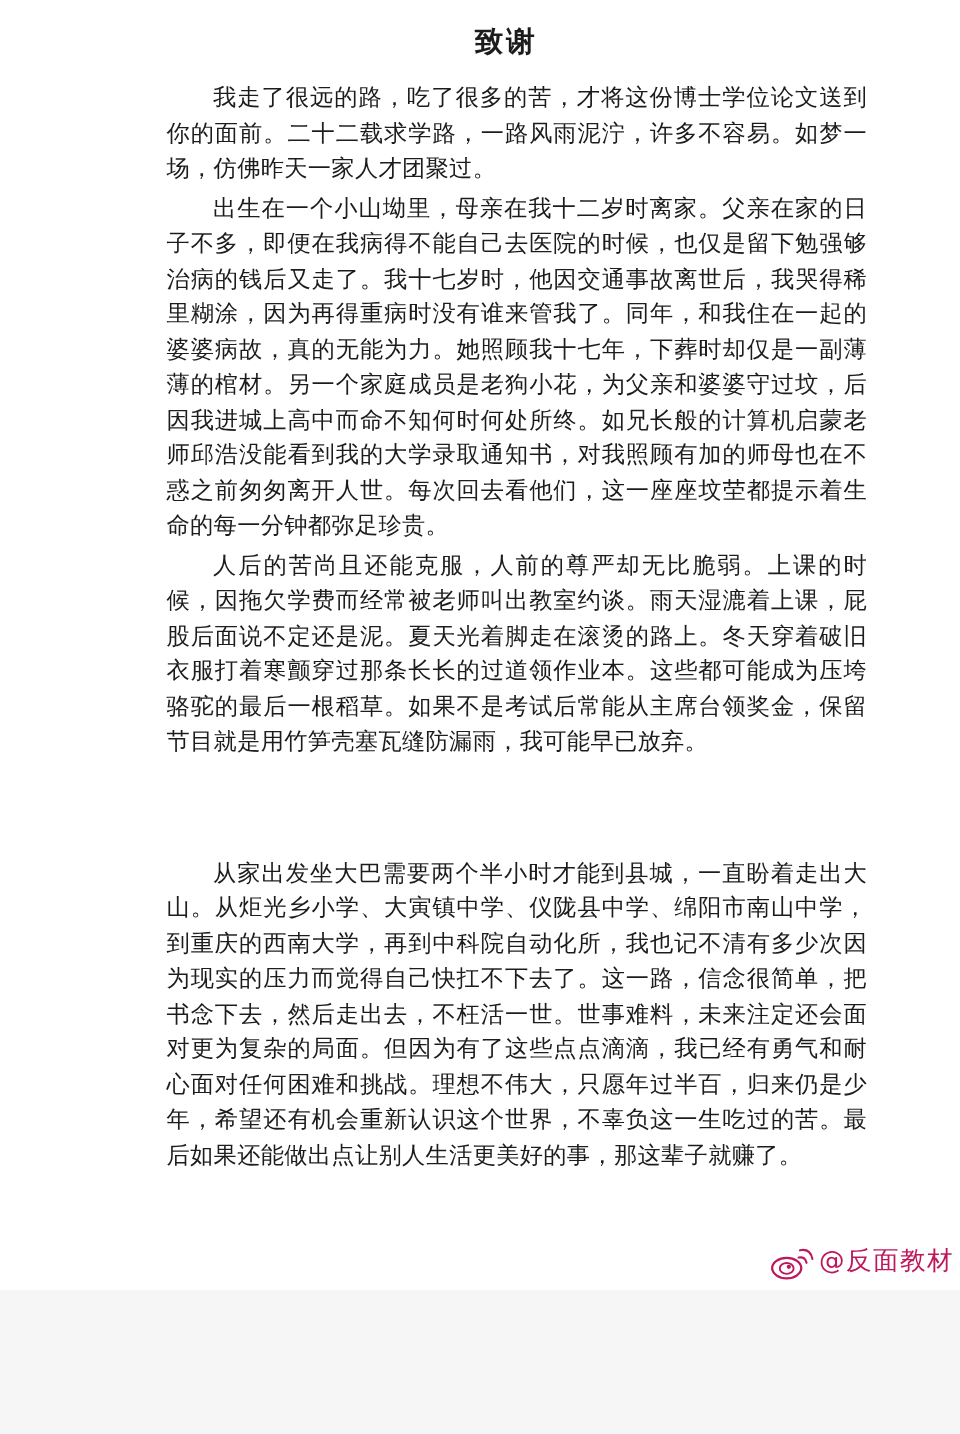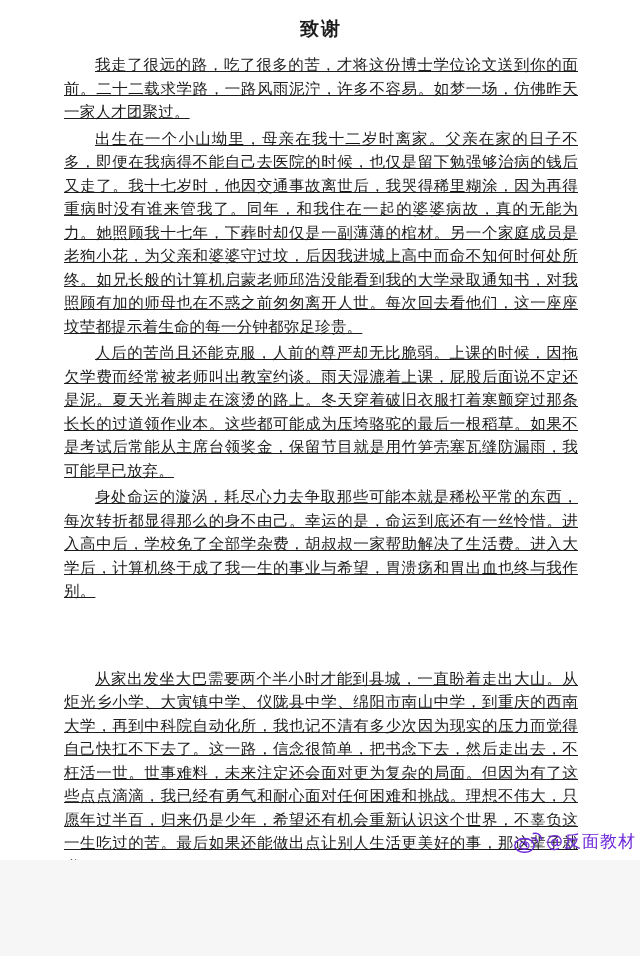--- a/index.html
+++ b/index.html
@@ -7,54 +7,53 @@
     width: 640px;
     background: #f6f6f6;
     font-family: "DejaVu Serif", "Liberation Serif", serif;
   }
   .page {
     position: relative;
     width: 640px;
     height: 860px;
     background: #ffffff;
     box-sizing: border-box;
-    padding: 16px 62px 0 64px;
+    padding: 16px 62px 0 97px;
     overflow: hidden;
     color: #1c1c1c;
   }
   .doc-title {
     margin: 0 0 14px 0;
     font-size: 19px;
     line-height: 24px;
     font-weight: 700;
     text-align: center;
     letter-spacing: 2px;
   }
   .para {
-    margin: 0 0 3px 0;
+    margin: 0 0 3px 14px;
     font-size: 15.5px;
     line-height: 23.5px;
     text-align: justify;
     text-justify: inter-ideograph;
     text-indent: 2em;
     word-break: break-all;
     letter-spacing: 0.2px;
-    text-decoration: underline;
   }
   .para.section-gap {
     margin-top: 64px;
   }
   .watermark {
     position: absolute;
     right: 4px;
     bottom: 6px;
     display: flex;
     align-items: center;
     gap: 3px;
-    color: #6d28d9;
+    color: #be185d;
     font-family: "DejaVu Sans", "Liberation Sans", sans-serif;
     font-size: 17px;
     line-height: 1;
     user-select: none;
   }
   .watermark svg { display: block; }
   .watermark .handle { letter-spacing: 1px; }
 </style>
 </head>
 <body>
@@ -63,21 +62,20 @@
 
   <h1 class="doc-title">致谢</h1>
 
   <p class="para">我走了很远的路，吃了很多的苦，才将这份博士学位论文送到你的面前。二十二载求学路，一路风雨泥泞，许多不容易。如梦一场，仿佛昨天一家人才团聚过。</p>
 
   <p class="para">出生在一个小山坳里，母亲在我十二岁时离家。父亲在家的日子不多，即便在我病得不能自己去医院的时候，也仅是留下勉强够治病的钱后又走了。我十七岁时，他因交通事故离世后，我哭得稀里糊涂，因为再得重病时没有谁来管我了。同年，和我住在一起的婆婆病故，真的无能为力。她照顾我十七年，下葬时却仅是一副薄薄的棺材。另一个家庭成员是老狗小花，为父亲和婆婆守过坟，后因我进城上高中而命不知何时何处所终。如兄长般的计算机启蒙老师邱浩没能看到我的大学录取通知书，对我照顾有加的师母也在不惑之前匆匆离开人世。每次回去看他们，这一座座坟茔都提示着生命的每一分钟都弥足珍贵。</p>
 
 
   <p class="para">人后的苦尚且还能克服，人前的尊严却无比脆弱。上课的时候，因拖欠学费而经常被老师叫出教室约谈。雨天湿漉着上课，屁股后面说不定还是泥。夏天光着脚走在滚烫的路上。冬天穿着破旧衣服打着寒颤穿过那条长长的过道领作业本。这些都可能成为压垮骆驼的最后一根稻草。如果不是考试后常能从主席台领奖金，保留节目就是用竹笋壳塞瓦缝防漏雨，我可能早已放弃。</p>
 
-  <p class="para">身处命运的漩涡，耗尽心力去争取那些可能本就是稀松平常的东西，每次转折都显得那么的身不由己。幸运的是，命运到底还有一丝怜惜。进入高中后，学校免了全部学杂费，胡叔叔一家帮助解决了生活费。进入大学后，计算机终于成了我一生的事业与希望，胃溃疡和胃出血也终与我作别。</p>
 
   <p class="para section-gap">从家出发坐大巴需要两个半小时才能到县城，一直盼着走出大山。从炬光乡小学、大寅镇中学、仪陇县中学、绵阳市南山中学，到重庆的西南大学，再到中科院自动化所，我也记不清有多少次因为现实的压力而觉得自己快扛不下去了。这一路，信念很简单，把书念下去，然后走出去，不枉活一世。世事难料，未来注定还会面对更为复杂的局面。但因为有了这些点点滴滴，我已经有勇气和耐心面对任何困难和挑战。理想不伟大，只愿年过半百，归来仍是少年，希望还有机会重新认识这个世界，不辜负这一生吃过的苦。最后如果还能做出点让别人生活更美好的事，那这辈子就赚了。</p>
 
   <div class="watermark">
     <span>
       <svg width="30" height="26" viewBox="0 0 34 28" fill="none" xmlns="http://www.w3.org/2000/svg">
         <ellipse cx="13" cy="19" rx="11" ry="7.8" stroke="currentColor" stroke-width="1.7"></ellipse>
         <ellipse cx="13" cy="19.2" rx="5.2" ry="4.1" stroke="currentColor" stroke-width="1.4"></ellipse>
         <circle cx="14.6" cy="18" r="1.6" fill="currentColor"></circle>
         <path d="M22 11 Q27 10 28 15" stroke="currentColor" stroke-width="1.6" stroke-linecap="round"></path>

